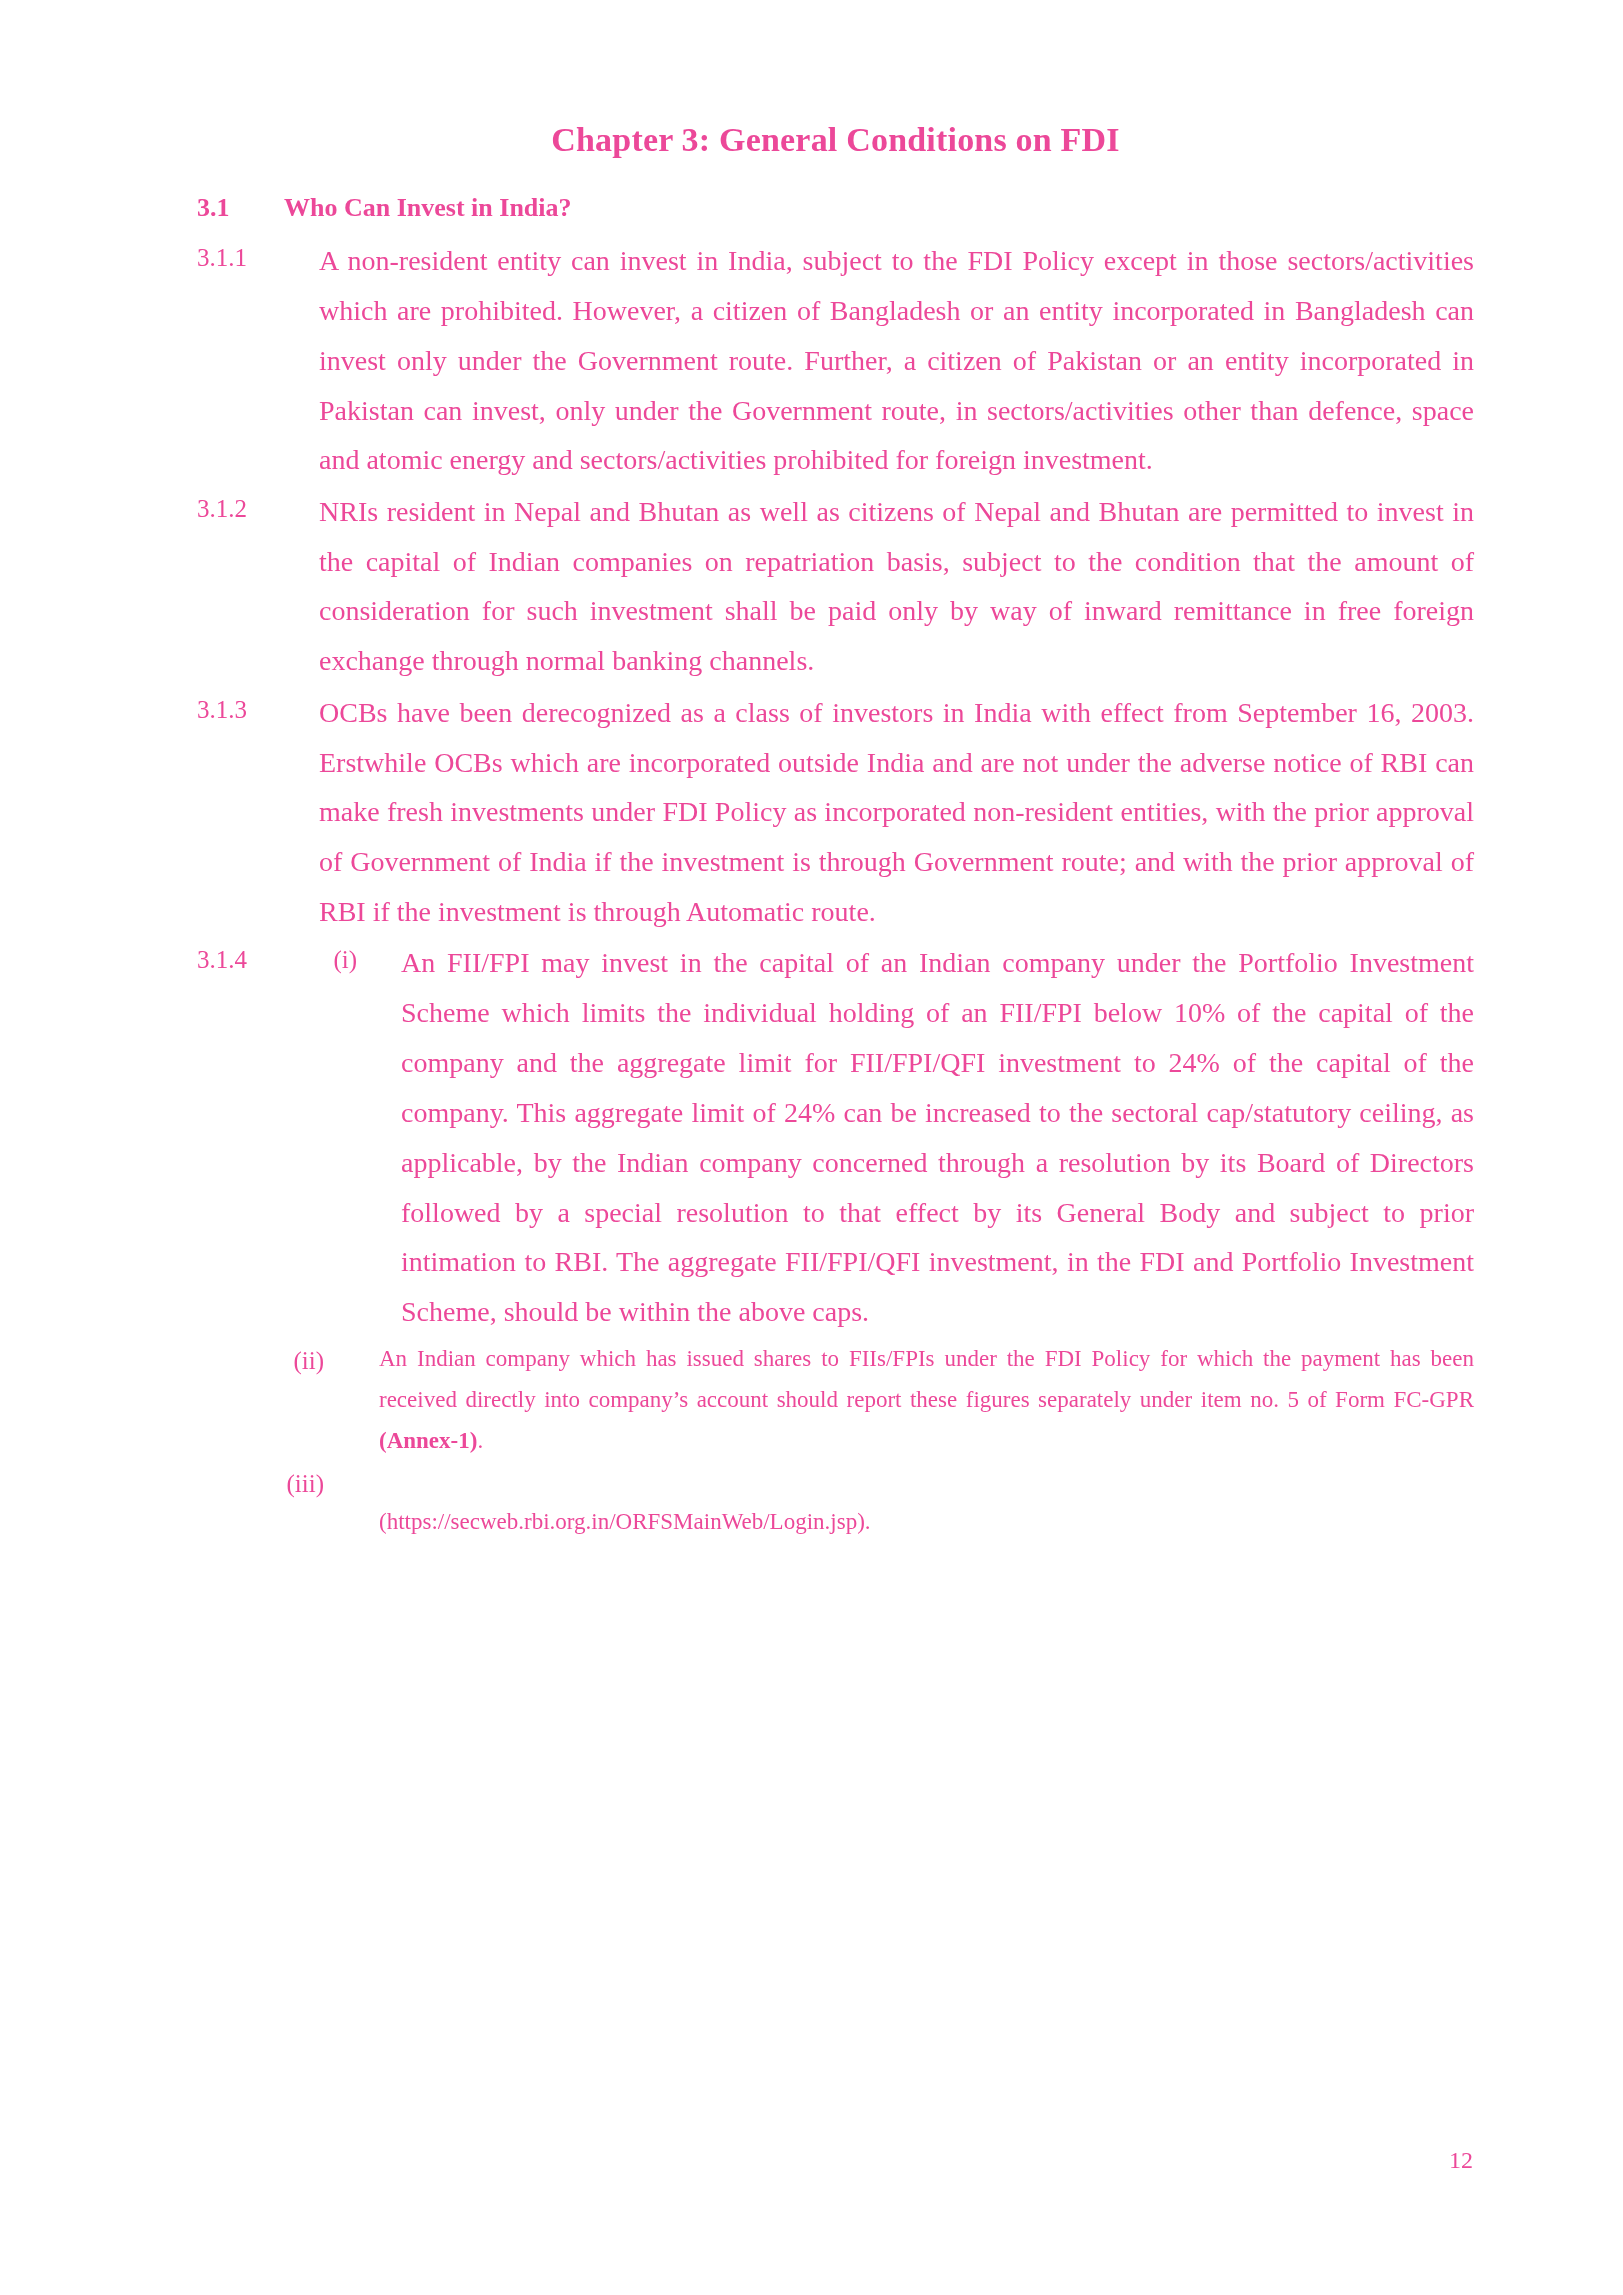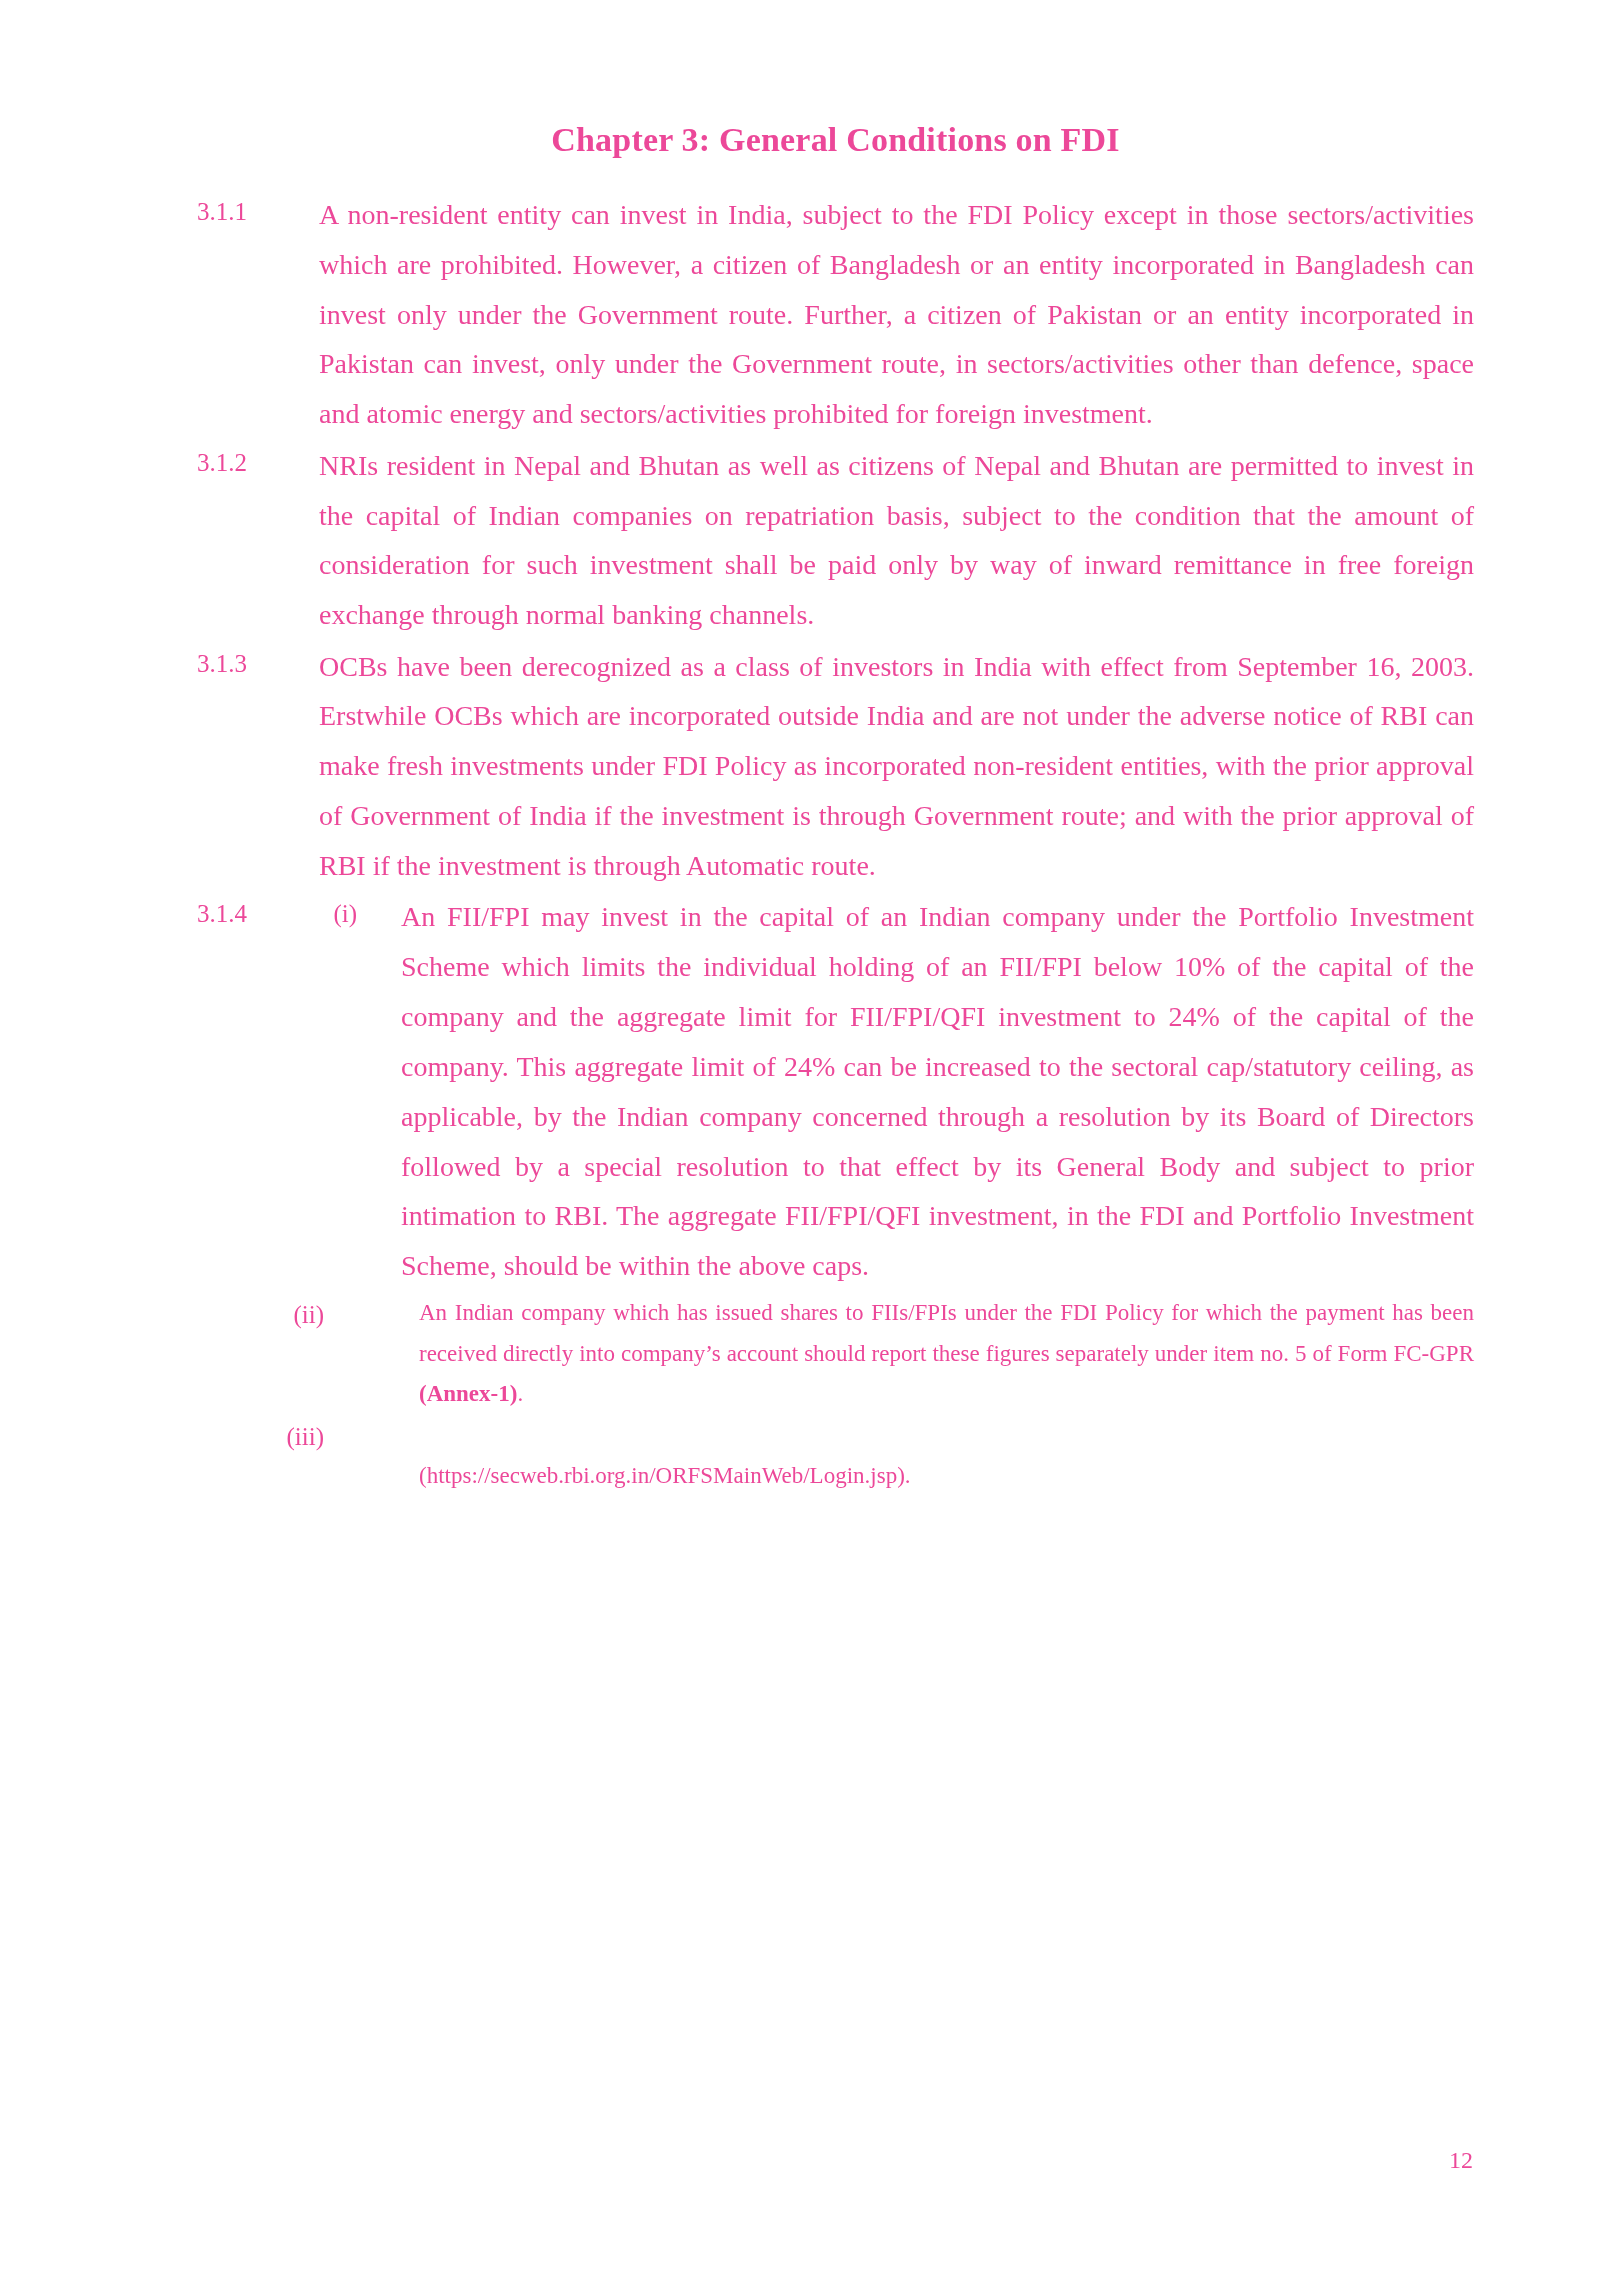--- a/index.html
+++ b/index.html
@@ -68,21 +68,20 @@
     line-height: 1.78;
     text-align: justify;
     text-justify: inter-word;
     hyphens: none;
   }
   
   .subclause {
     display: flex;
     align-items: flex-start;
     margin: 0;
-    gap: 40px;
   }
   .subclause .rnum {
     flex: 0 0 49px;
     width: 49px;
     font-size: 25px;
     line-height: 1.78;
     text-align: right;
     padding-right: 11px;
     white-space: nowrap;
     box-sizing: border-box;
@@ -129,20 +128,24 @@
 </style>
 </head>
 <body>
 
 <div class="page">
 
   <div class="content">
 
     <h1 class="doc-title">Chapter 3: General Conditions on FDI</h1>
 
+    <div class="section-heading">
+      <span class="sec-num">3.1</span>
+      <span class="sec-text">Who Can Invest in India?</span>
+    </div>
 
     <div class="clause">
       <span class="num">3.1.1</span>
       <span class="body">A non-resident entity can invest in India, subject to the FDI Policy except in those sectors/activities which are prohibited. However, a citizen of Bangladesh or an entity incorporated in Bangladesh can invest only under the Government route. Further, a citizen of Pakistan or an entity incorporated in Pakistan can invest, only under the Government route, in sectors/activities other than defence, space and atomic energy and sectors/activities prohibited for foreign investment.</span>
     </div>
 
     <div class="clause">
       <span class="num">3.1.2</span>
       <span class="body">NRIs resident in Nepal and Bhutan as well as citizens of Nepal and Bhutan are permitted to invest in the capital of Indian companies on repatriation basis, subject to the condition that the amount of consideration for such investment shall be paid only by way of inward remittance in free foreign exchange through normal banking channels.</span>
     </div>

